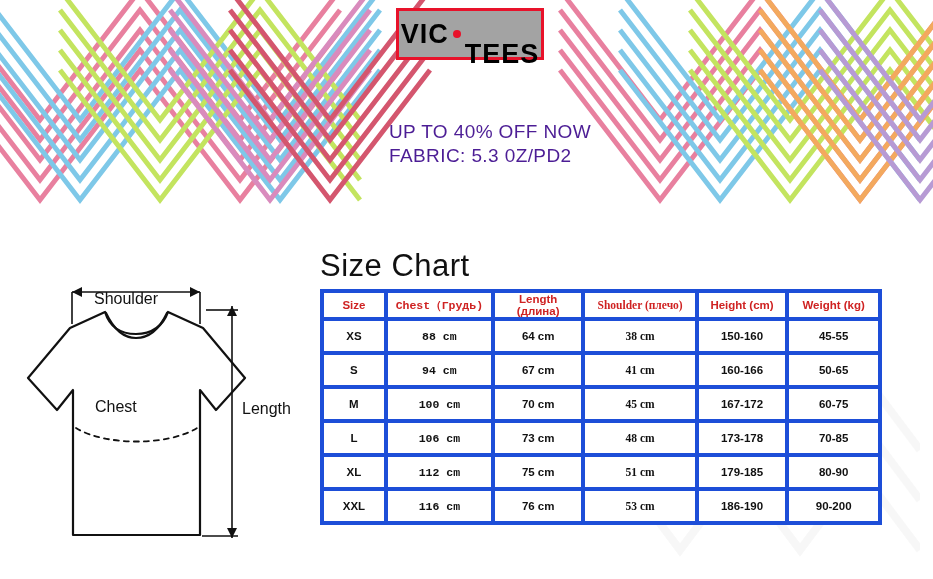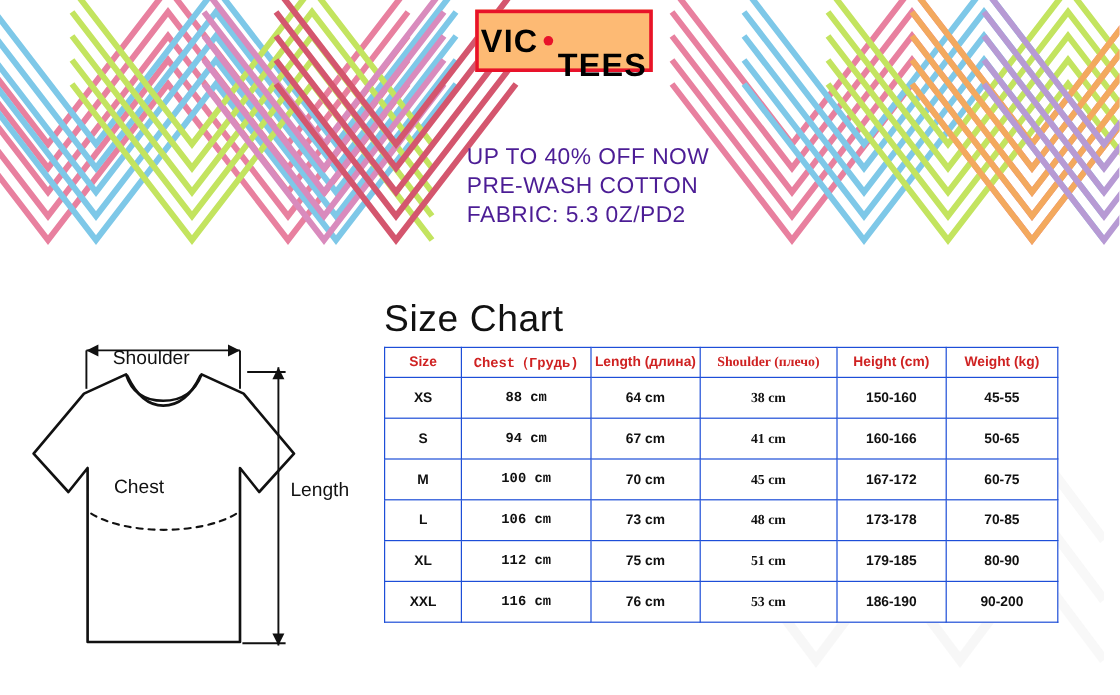--- a/index.html
+++ b/index.html
@@ -33,21 +33,21 @@
   .zigzag-band svg {
     display: block;
   }
   
   .logo {
     position: absolute;
     left: 396px;
     top: 8px;
     width: 148px;
     height: 52px;
-    background: #fdba74;
+    background: #a3a3a3;
     border: 3px solid #e8122a;
     box-sizing: border-box;
     display: flex;
     align-items: center;
     justify-content: center;
   }
   .logo-inner {
     display: flex;
     align-items: center;
     font-weight: bold;
@@ -114,21 +114,21 @@
   .size-table {
     position: absolute;
     left: 320px;
     top: 289px;
     width: 562px;
     border-collapse: collapse;
     background: rgba(255,255,255,0.85);
   }
   .size-table th,
   .size-table td {
-    border: 1px solid #1d4ed8;
+    border: 4px solid #1d4ed8;
     text-align: center;
     font-size: 11.5px;
     font-weight: bold;
     color: #111;
     height: 34px;
     padding: 0 2px;
     box-sizing: border-box;
     background: rgba(255,255,255,0.82);
   }
   .size-table th {
@@ -245,21 +245,20 @@
   <div class="logo">
     <div class="logo-inner">
       <span class="logo-vic">VIC</span>
       <span class="logo-sep"></span>
       <span class="logo-tees">TEES</span>
     </div>
   </div>
 
   <div class="promo">
     <div>UP TO 40% OFF NOW</div>
-    <div>PRE-WASH COTTON</div>
     <div>FABRIC: 5.3 0Z/PD2</div>
   </div>
 
   <div class="tee-wrap">
     <svg width="300" height="320" viewBox="0 0 300 320" xmlns="http://www.w3.org/2000/svg">
       <g fill="none" stroke="#111" stroke-width="2.2" stroke-linejoin="round" stroke-linecap="round">
 
         <path d="M95 62 L60 78 L18 128 L47 160 L63 140 L63 285 L190 285 L190 140 L206 160 L235 128 L193 78 L158 62
                  C152 78 140 84 126 84 C112 84 100 78 95 62 Z"></path>
 

